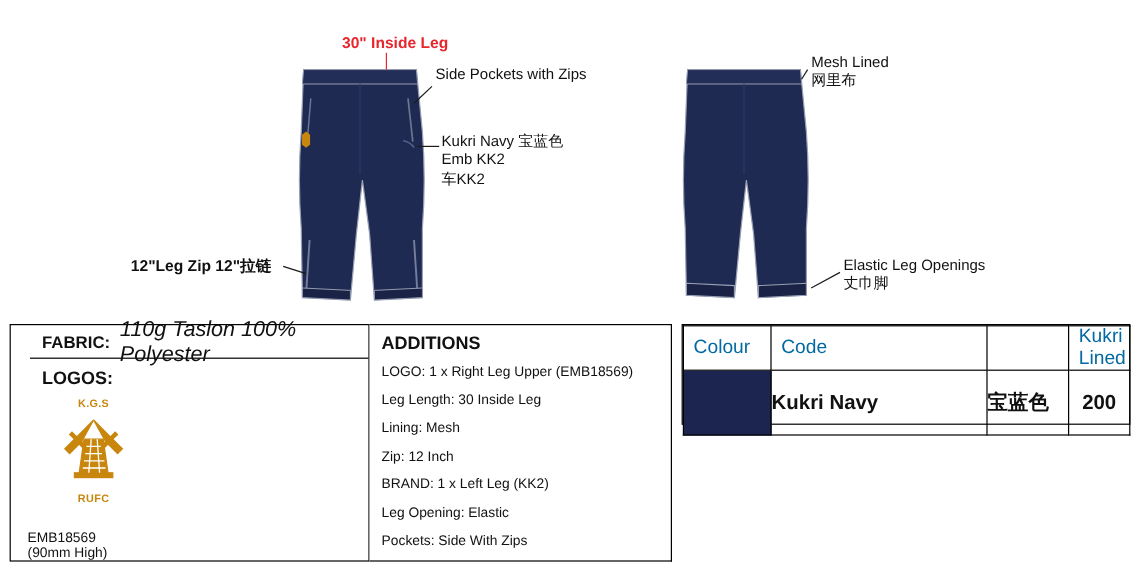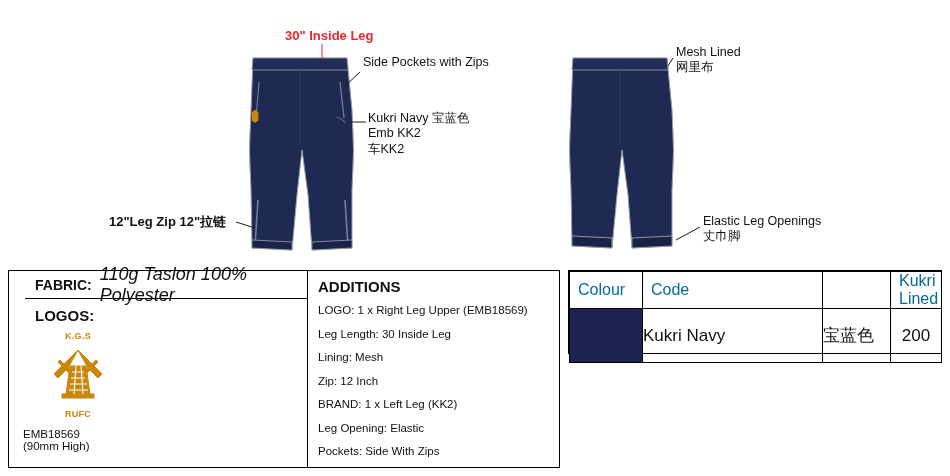--- a/index.html
+++ b/index.html
@@ -97,21 +97,21 @@
   }
   #logo-bottom-text {
     font-size: 9px;
     font-weight: bold;
     color: #c8860d;
     letter-spacing: .3px;
     margin-top: 1px;
   }
   #logo-code {
     font-size: 11.5px;
-    margin-top: 9px;
+    margin-top: 23px;
     text-align: left;
     padding-left: 0px;
   }
   #logo-height {
     font-size: 11.5px;
     text-align: left;
   }
 
   #panel-additions {
     left: 300px; top: 0;
@@ -141,20 +141,21 @@
   }
   #colour-table {
     width: 100%;
     height: 100%;
     border-collapse: collapse;
     table-layout: fixed;
   }
   #colour-table th, #colour-table td {
     border: 1px solid #000;
     padding: 0;
+    font-weight: bold;
   }
   #colour-table thead th {
     height: 28px;
     font-weight: normal;
     font-size: 16px;
     text-align: left;
     padding-left: 8px;
     color: #0369a1;
   }
   #colour-table tbody td { height: 54px; }

